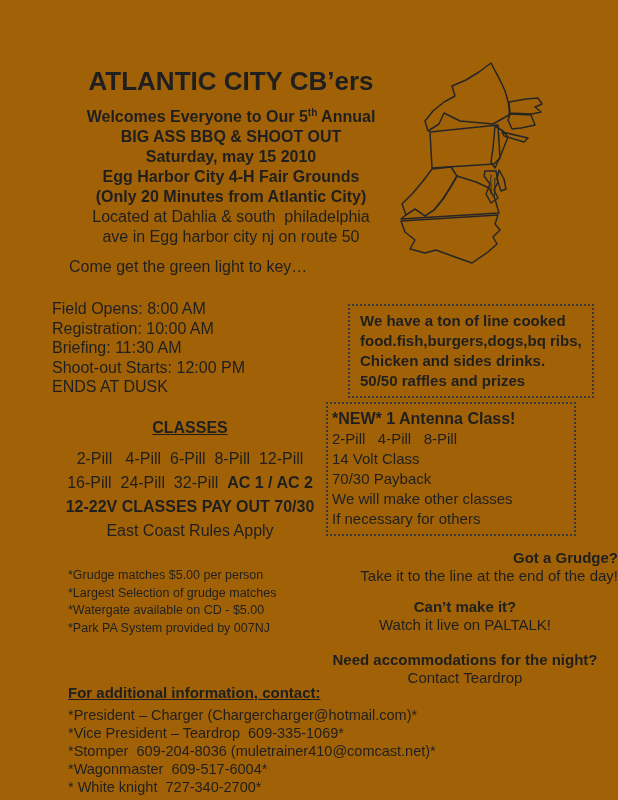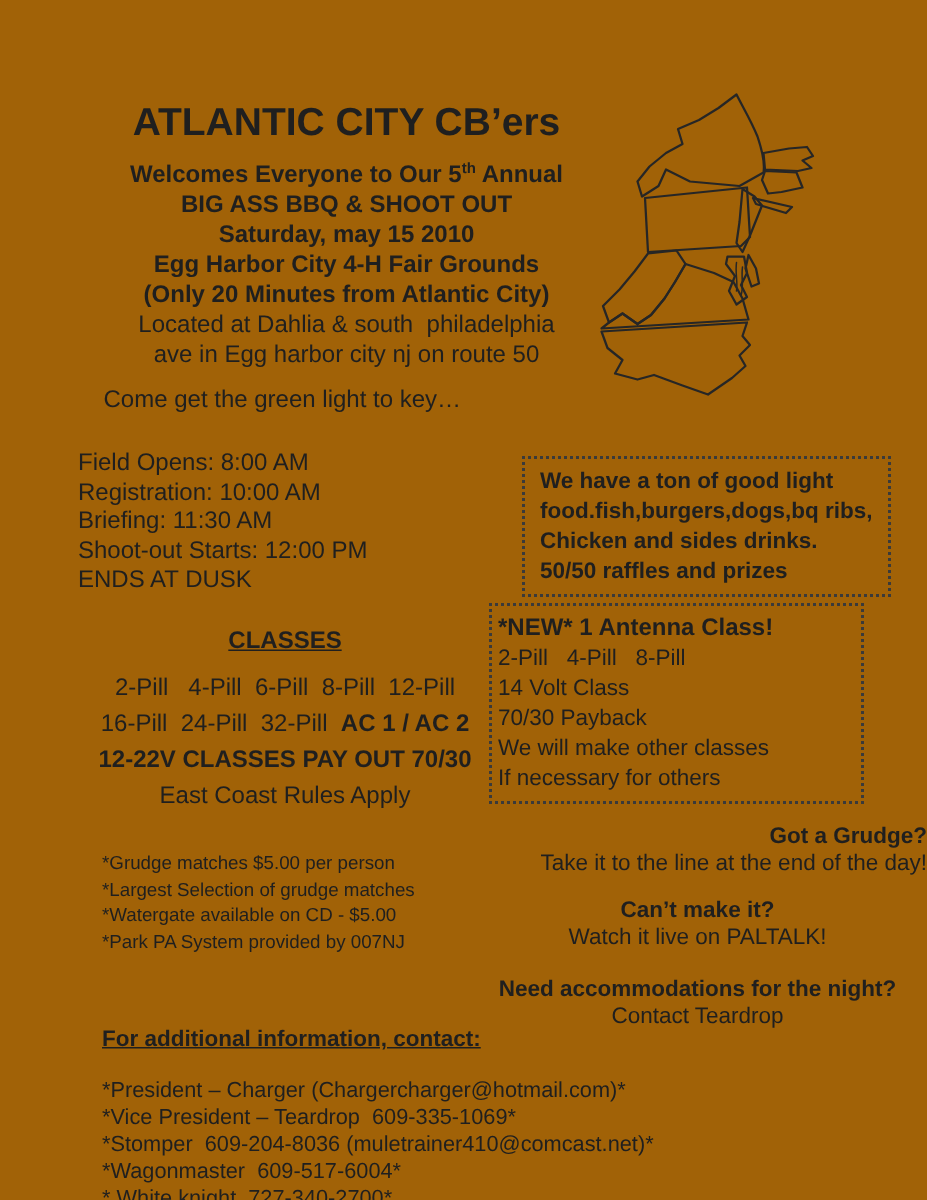--- a/index.html
+++ b/index.html
@@ -27,21 +27,21 @@
 
   .classes { position:absolute; left:40px; top:419px; width:300px; text-align:center; }
   .classes-heading { font-size:16px; font-weight:bold; text-decoration:underline; margin-bottom:10px; }
   .classes-row { font-size:16px; line-height:24px; white-space:pre-wrap; }
   .classes-row.bold { font-weight:bold; }
   .classes-row .bold-part { font-weight:bold; }
 
   .notes { position:absolute; left:68px; top:567px; font-size:12.5px; line-height:17.5px; }
 
   .contact { position:absolute; left:68px; top:683px; }
-  .contact-heading { font-size:15px; font-weight:bold; text-decoration:underline; line-height:19px; margin-bottom:16px; }
+  .contact-heading { font-size:15px; font-weight:bold; text-decoration:underline; line-height:19px; margin-bottom:4px; }
   .contact-line { font-size:14.5px; line-height:18px; white-space:pre-wrap; }
 
   .food-box {
     position:absolute; left:348px; top:304px; width:246px; box-sizing:border-box;
     border:2px dotted #3a3a3a; padding:5px 10px;
     font-weight:bold; font-size:15px; line-height:20px;
   }
   .antenna-box {
     position:absolute; left:326px; top:402px; width:250px; box-sizing:border-box;
     border:2px dotted #3a3a3a; padding:5px 4px;
@@ -112,21 +112,21 @@
 
   <div class="classes">
     <div class="classes-heading">CLASSES</div>
     <div class="classes-row">2-Pill   4-Pill  6-Pill  8-Pill  12-Pill</div>
     <div class="classes-row"><span>16-Pill  24-Pill  32-Pill  </span><span class="bold-part">AC 1 / AC 2</span></div>
     <div class="classes-row bold">12-22V CLASSES PAY OUT 70/30</div>
     <div class="classes-row">East Coast Rules Apply</div>
   </div>
 
   <div class="food-box">
-    <div>We have a ton of good light</div>
+    <div>We have a ton of line cooked</div>
     <div>food.fish,burgers,dogs,bq ribs,</div>
     <div>Chicken and sides drinks.</div>
     <div>50/50 raffles and prizes</div>
   </div>
 
   <div class="antenna-box">
     <div class="antenna-title">*NEW* 1 Antenna Class!</div>
     <div class="pre">2-Pill   4-Pill   8-Pill</div>
     <div>14 Volt Class</div>
     <div>70/30 Payback</div>

